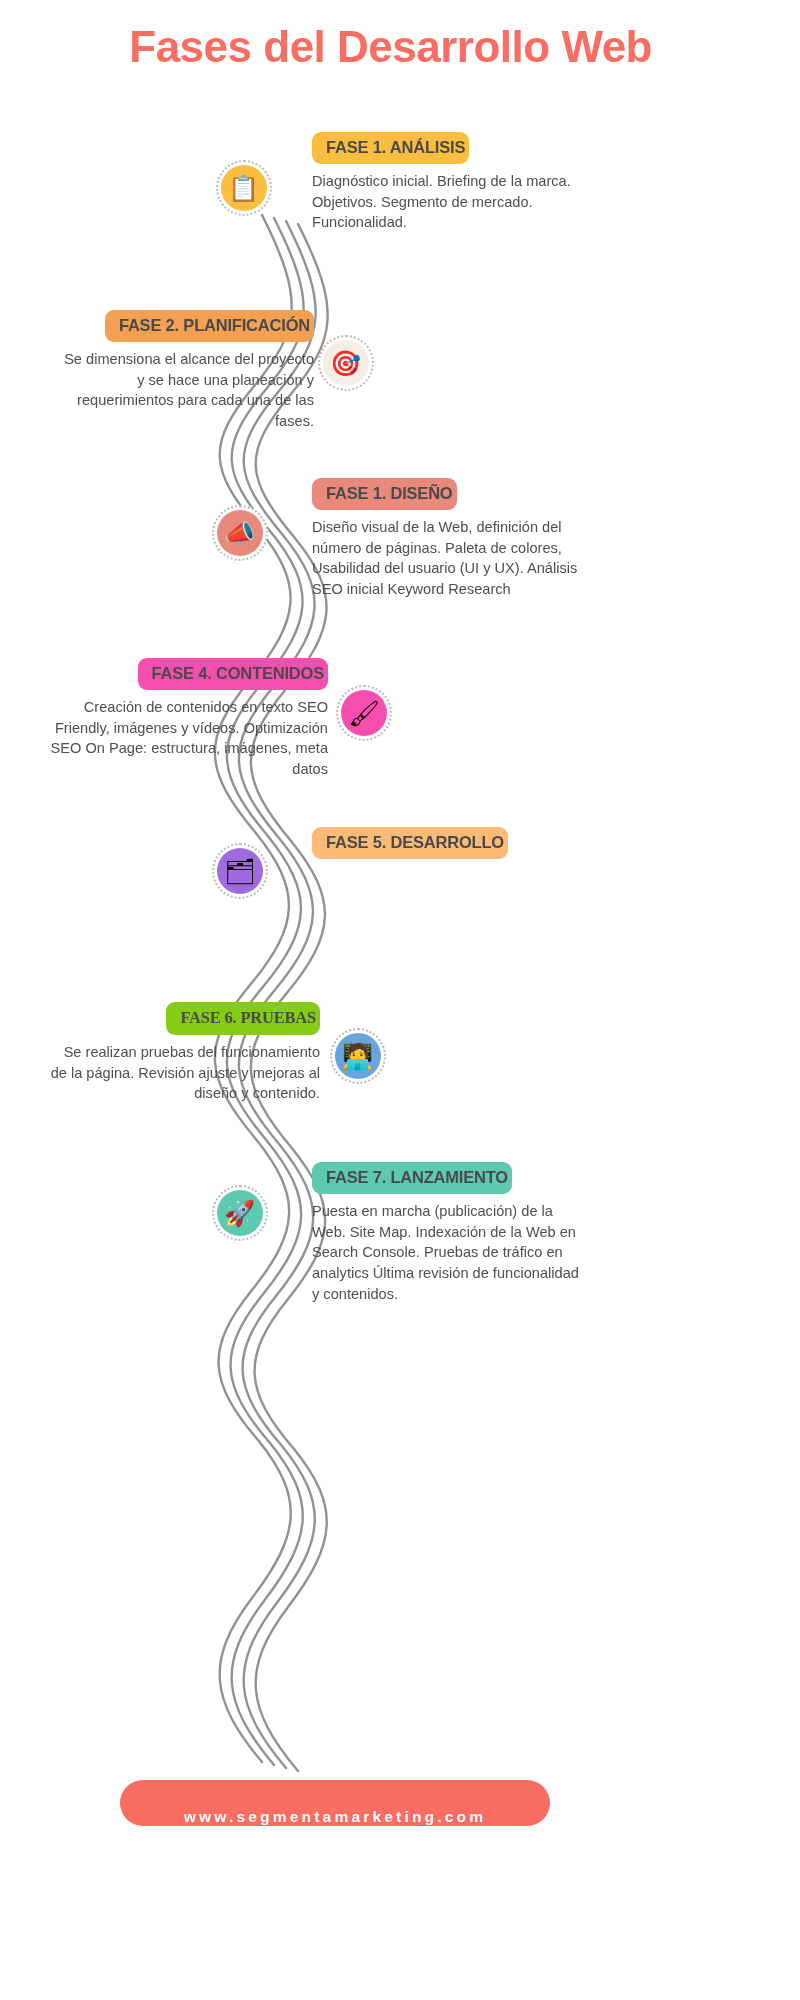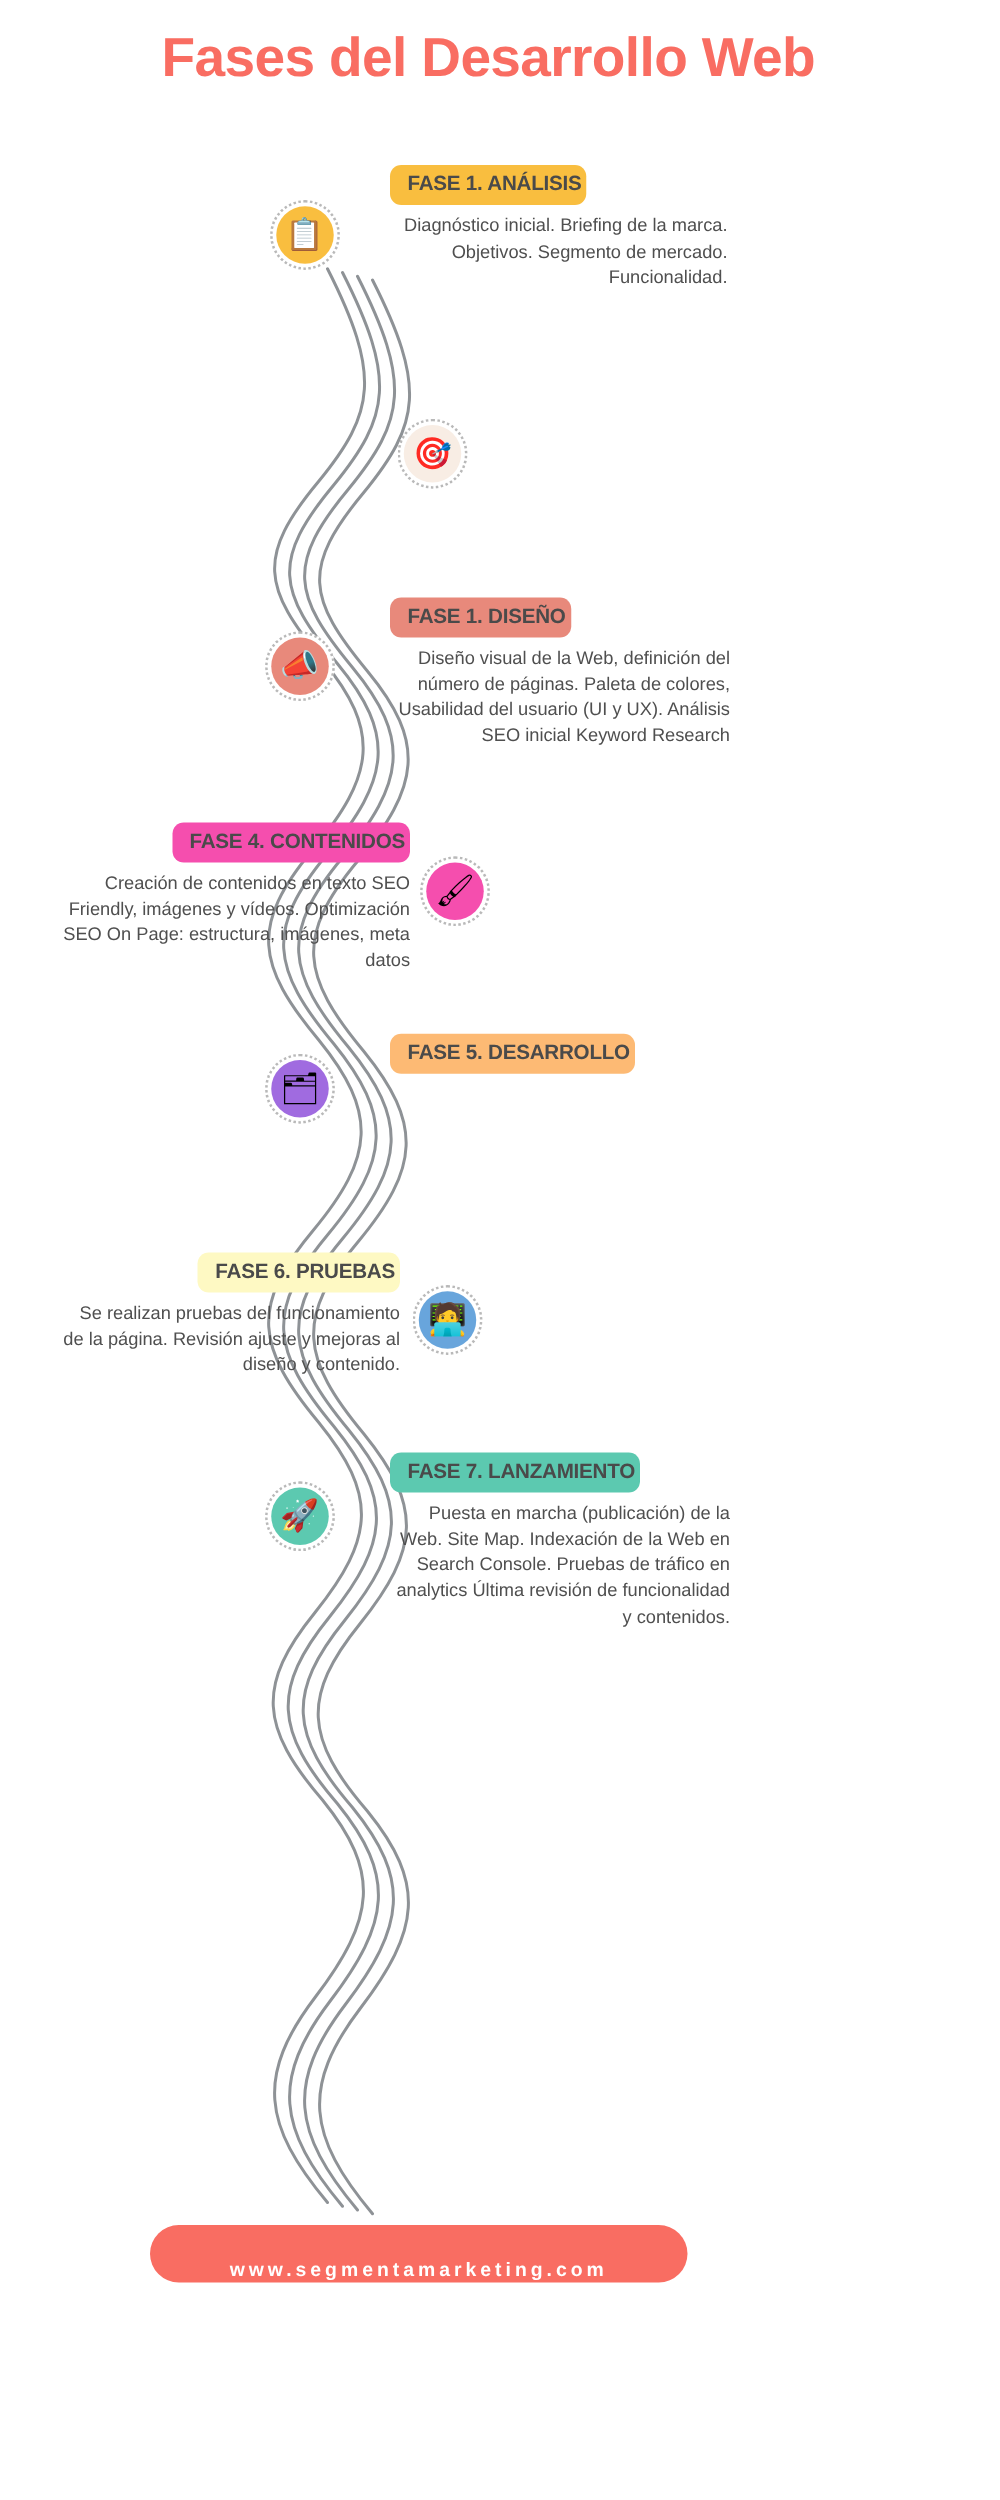--- a/index.html
+++ b/index.html
@@ -44,21 +44,21 @@
     letter-spacing: -0.2px;
     white-space: nowrap;
   }
   .desc {
     margin-top: 7px;
     font-size: 14.6px;
     line-height: 1.42;
     color: #4f4f4f;
   }
   .phase.right .badge { margin-left: 0; }
-  .phase.right .desc { text-align: right; }
+  .phase.right .desc { text-align: left; }
   .phase.left { text-align: right; }
   .phase.left .desc { text-align: right; }
 
   .icon-wrap {
     position: absolute;
     width: 56px; height: 56px;
     border-radius: 50%;
     border: 2px dotted #b9b9b9;
     padding: 3px;
     z-index: 6;
@@ -125,20 +125,24 @@
     <div class="icon-disc" style="background:#F9BE3F;">📋</div>
   </div>
   <div class="phase right" style="left:312px; top:132px; width:270px;">
     <span class="badge" style="background:#F9BE3F;">FASE 1. ANÁLISIS</span>
     <div class="desc">Diagnóstico inicial. Briefing de la marca. Objetivos. Segmento de mercado. Funcionalidad.</div>
   </div>
 
   <div class="icon-wrap" style="left:318px; top:335px;">
     <div class="icon-disc" style="background:#F8EDE4;">🎯</div>
   </div>
+  <div class="phase left" style="left:58px; top:310px; width:256px;">
+    <span class="badge" style="background:#F4A052;">FASE 2. PLANIFICACIÓN</span>
+    <div class="desc">Se dimensiona el alcance del proyecto y se hace una planeación y requerimientos para cada una de las fases.</div>
+  </div>
 
   <div class="icon-wrap" style="left:212px; top:505px;">
     <div class="icon-disc" style="background:#E8897B;">📣</div>
   </div>
   <div class="phase right" style="left:312px; top:478px; width:272px;">
     <span class="badge" style="background:#E8897B;">FASE 1. DISEÑO</span>
     <div class="desc">Diseño visual de la Web, definición del número de páginas. Paleta de colores, Usabilidad  del usuario (UI y UX).  Análisis SEO inicial Keyword Research</div>
   </div>
 
   <div class="icon-wrap" style="left:336px; top:685px;">
@@ -153,21 +157,21 @@
     <div class="icon-disc" style="background:#A06BE0;">🗂</div>
   </div>
   <div class="phase right" style="left:312px; top:827px; width:268px;">
     <span class="badge" style="background:#fdba74;">FASE 5. DESARROLLO</span>
   </div>
 
   <div class="icon-wrap" style="left:330px; top:1028px;">
     <div class="icon-disc" style="background:#68A5DC;">🧑‍💻</div>
   </div>
   <div class="phase left" style="left:48px; top:1002px; width:272px;">
-    <span class="badge" style="background:#fef9c3;">FASE 6. PRUEBAS</span>
+    <span class="badge" style="background:#84cc16;font-family:Liberation Serif, serif;">FASE 6. PRUEBAS</span>
     <div class="desc">Se realizan pruebas del funcionamiento de la página. Revisión ajuste y mejoras al diseño y contenido.</div>
   </div>
 
   <div class="icon-wrap" style="left:212px; top:1185px;">
     <div class="icon-disc" style="background:#5CC9B0;">🚀</div>
   </div>
   <div class="phase right" style="left:312px; top:1162px; width:272px;">
     <span class="badge" style="background:#5CC9B0;">FASE 7.  LANZAMIENTO</span>
     <div class="desc">Puesta en marcha (publicación) de la Web. Site Map. Indexación de la Web en Search Console. Pruebas de tráfico en analytics Última revisión de funcionalidad y contenidos.</div>
   </div>

